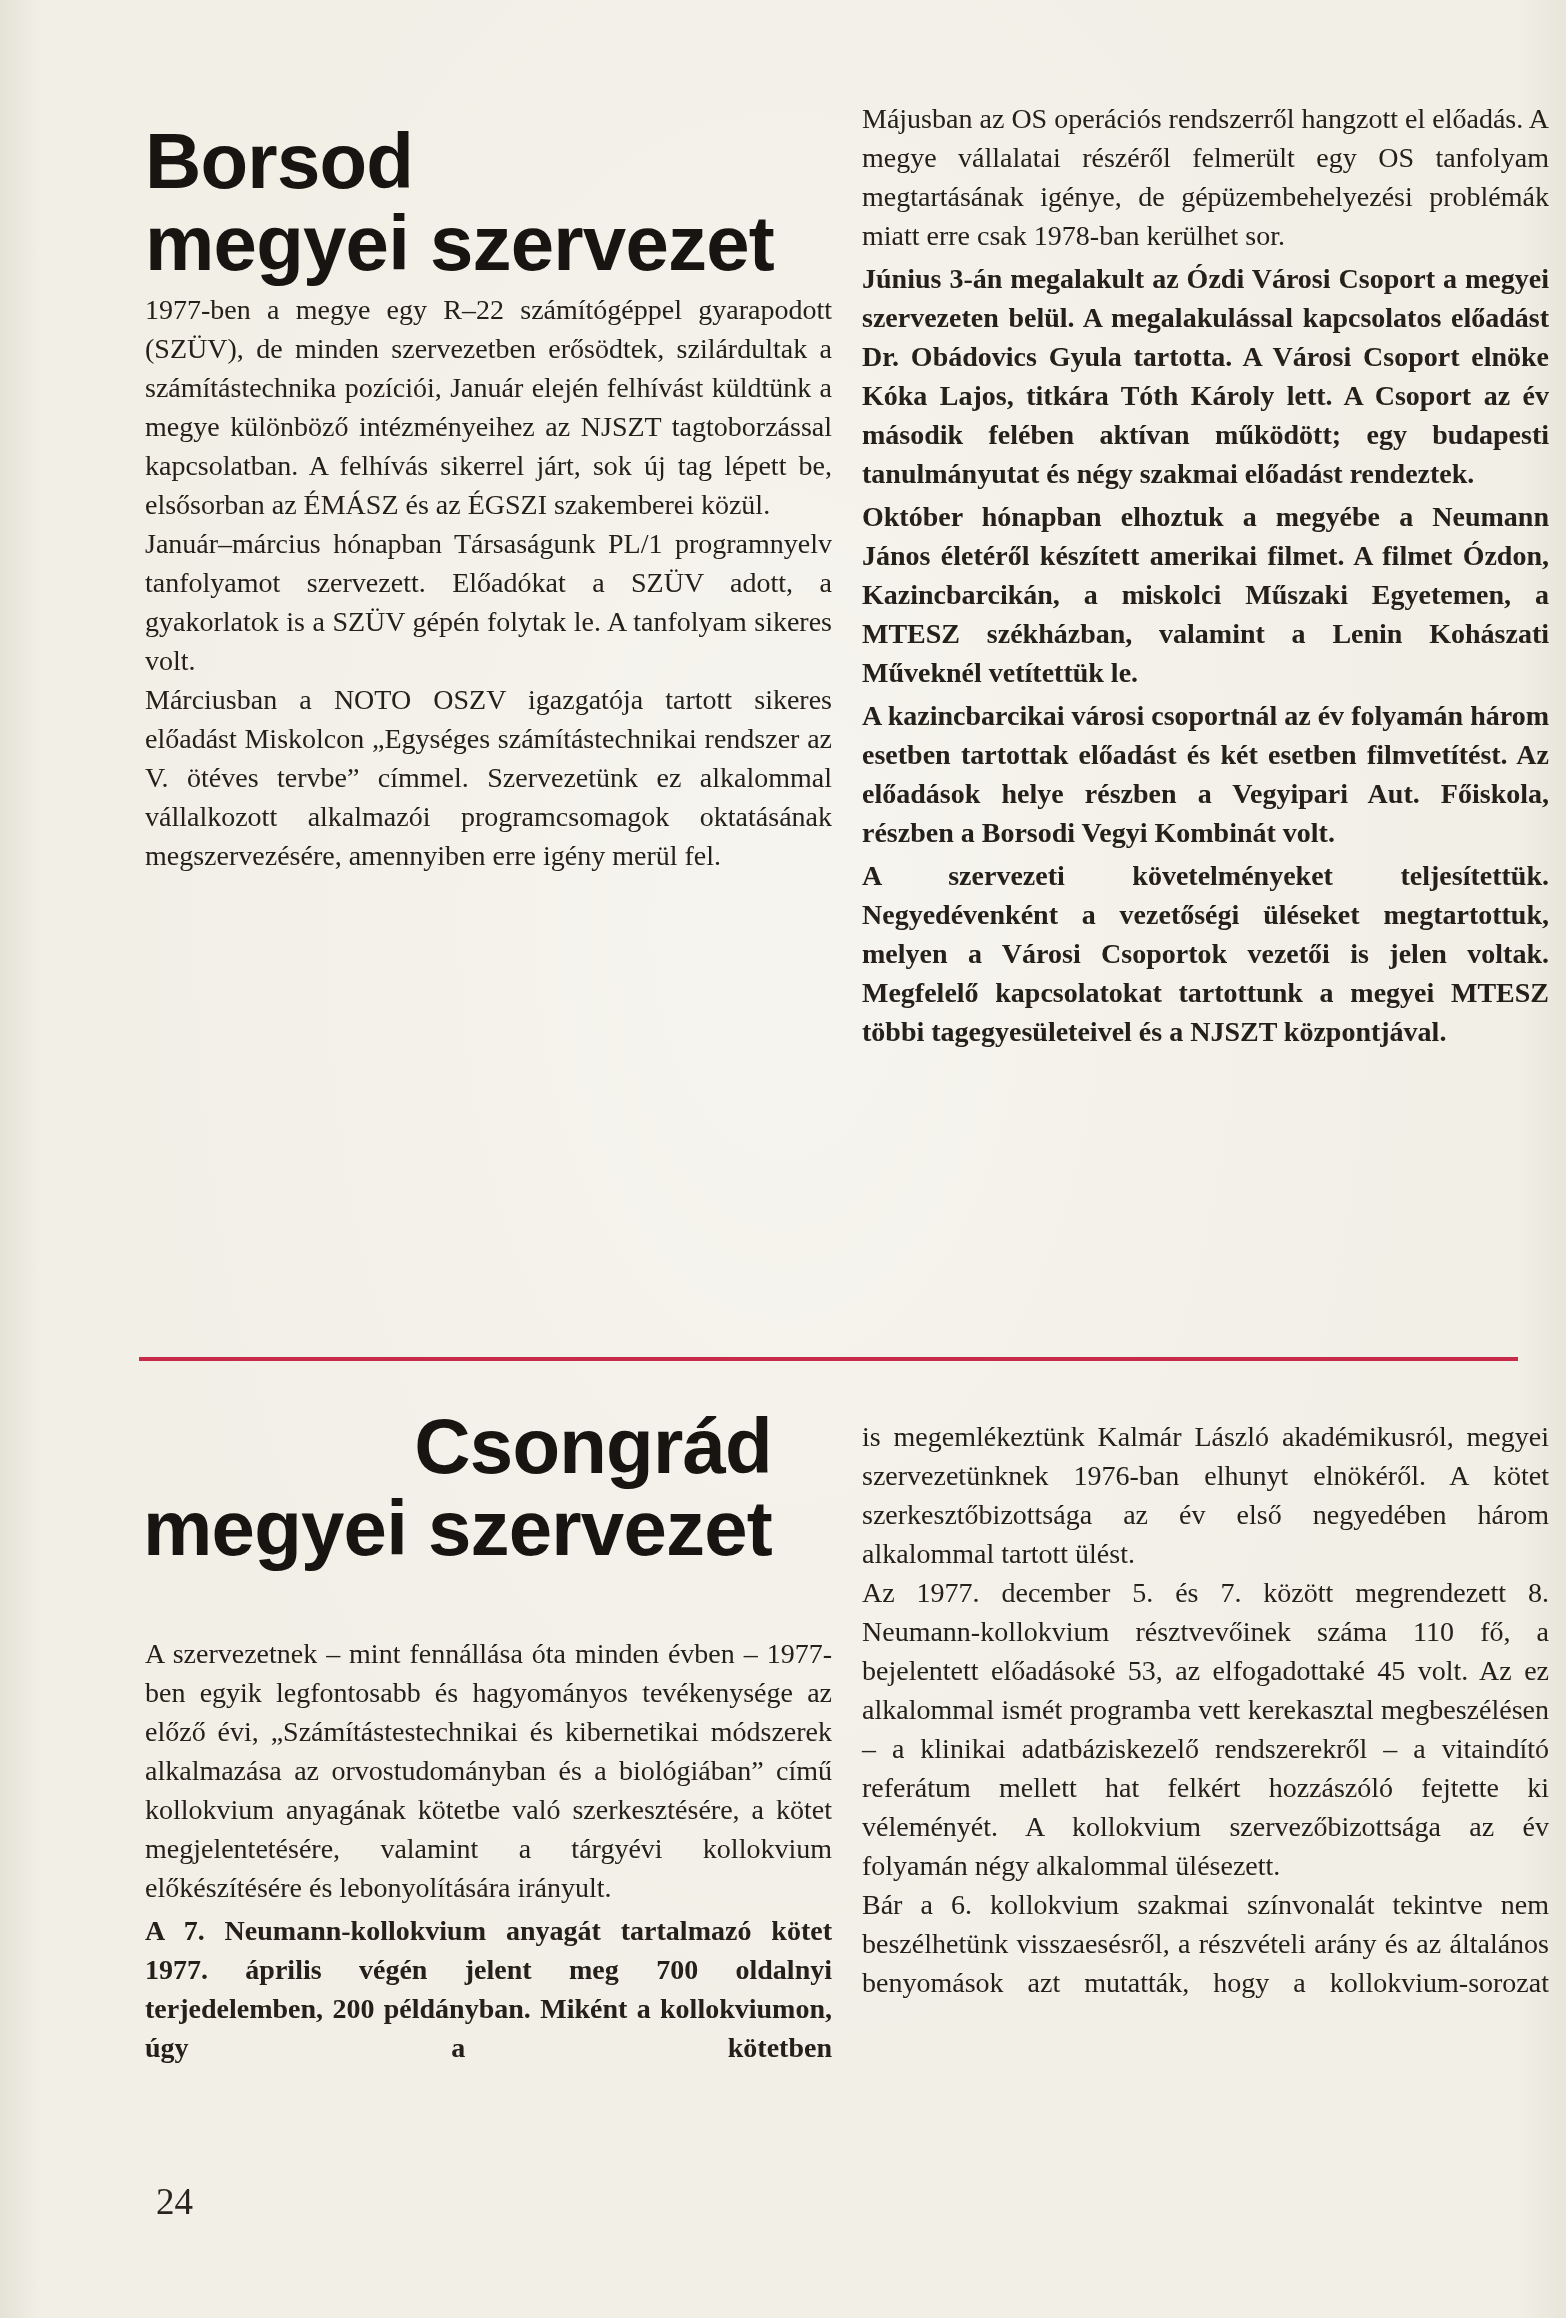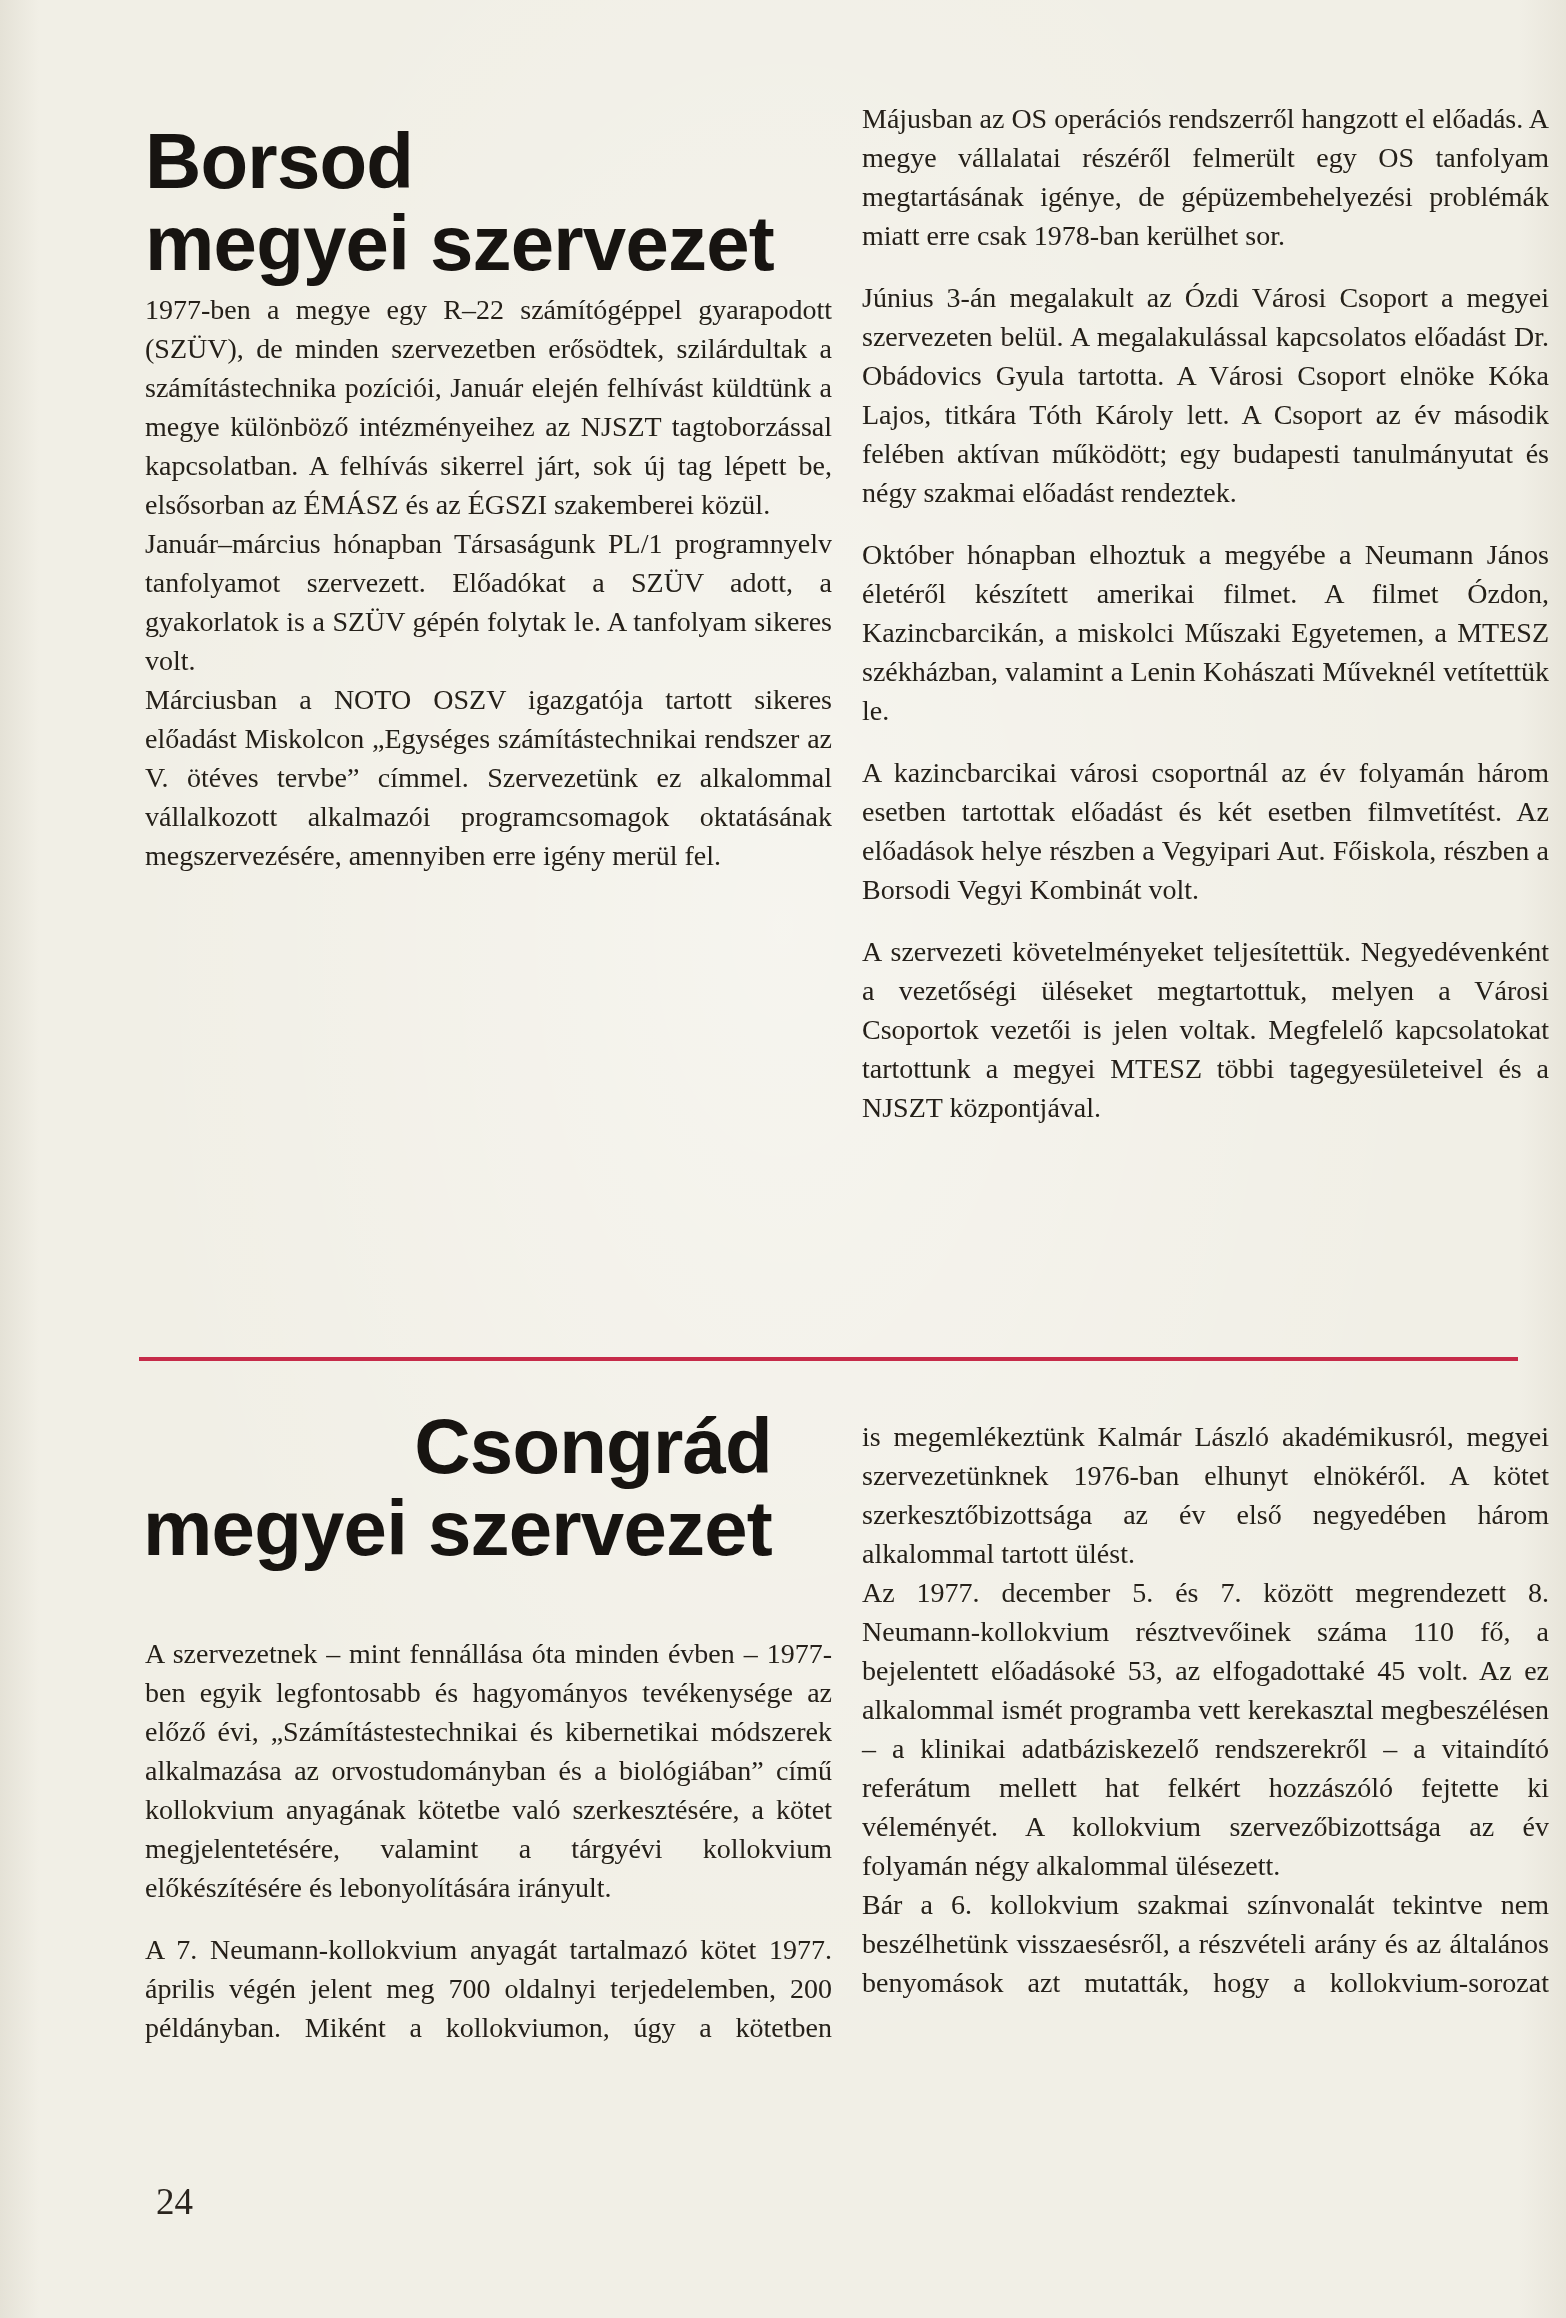--- a/index.html
+++ b/index.html
@@ -28,21 +28,21 @@
   .title-csongrad{left:143px;top:1405px;text-align:right;}
   .col{
     position:absolute;
     width:687px;
     font-size:28px;
     line-height:39px;
     text-align:justify;
     color:#252019;
   }
   .col p{margin:0;padding:0;}
-  .col p.gap{margin-top:23px;}
+  .col p.gap{margin-top:4px;font-weight:bold;}
   .col p.justify-last{text-align-last:justify;}
   .col-borsod-left{left:145px;top:290px;}
   .col-borsod-right{left:862px;top:99px;}
   .col-csongrad-left{left:145px;top:1634px;}
   .col-csongrad-right{left:862px;top:1417px;}
   .divider{
     position:absolute;
     left:139px;top:1357px;
     width:1379px;height:4.2px;
     border:none;margin:0;padding:0;

